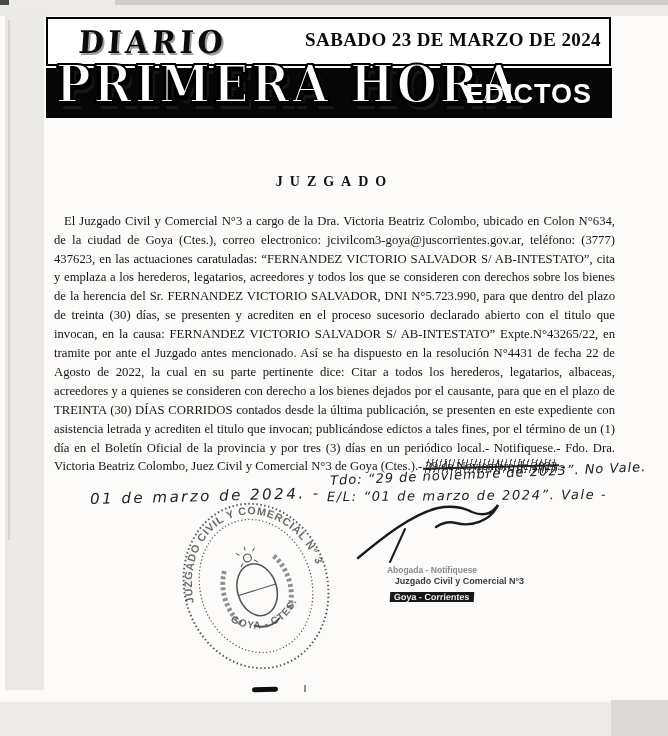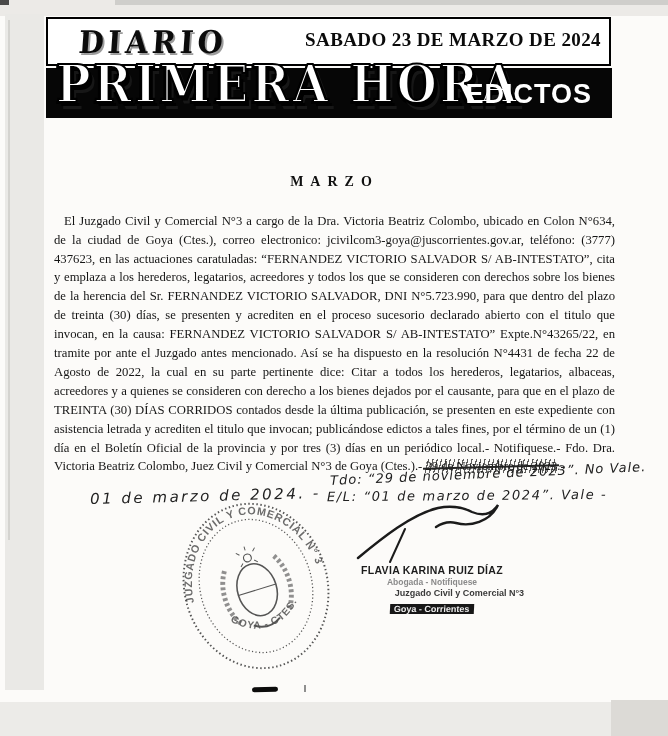--- a/index.html
+++ b/index.html
@@ -61,21 +61,21 @@
   <div class="bottom-strip"></div>
   <div class="br-patch"></div>
 
   <div class="masthead-box"></div>
   <div class="black-band"></div>
   <div class="diario">DIARIO</div>
   <div class="header-date">SABADO 23 DE MARZO DE 2024</div>
   <div class="primera-hora">PRIMERA HORA</div>
   <div class="edictos">EDICTOS</div>
 
-  <div class="edicto-title">MARZO</div>
+  <div class="edicto-title">JUZGADO</div>
   <p class="notice-body" id="notice-body"><span class="seg-normal">El Juzgado Civil y Comercial N°3 a cargo de la Dra. Victoria Beatriz Colombo, ubicado en Colon N°634,  de la ciudad de Goya (Ctes.), correo electronico: jcivilcom3-goya@juscorrientes.gov.ar, teléfono: (3777) 437623, en las actuaciones caratuladas: “FERNANDEZ VICTORIO SALVADOR S/ AB-INTESTATO”, cita y emplaza a los herederos, legatarios, acreedores y todos los que se consideren con derechos sobre los bienes de la herencia del Sr. FERNANDEZ VICTORIO SALVADOR, DNI N°5.723.990, para que dentro del plazo de treinta (30) días, se presenten y acrediten en el proceso sucesorio declarado abierto con el titulo que invocan, en la causa: FERNANDEZ VICTORIO SALVADOR S/ AB-INTESTATO” Expte.N°43265/22, en tramite por ante el Juzgado antes mencionado. Así se ha dispuesto en la resolución N°4431 de fecha 22 de Agosto de 2022, la cual en su parte pertinente dice: </span><span class="seg-italic">Citar a todos los herederos, legatarios, albaceas, acreedores y a quienes se consideren con derecho a los bienes dejados por el causante, para que en el plazo de TREINTA (30) DÍAS CORRIDOS contados desde la última publicación, se presenten en este expediente con asistencia letrada y acrediten el titulo que invocan; publicándose edictos a tales fines, por el término de un (1) día en el Boletín Oficial de la provincia y por tres (3) días en un periódico local.- Notifiquese.- </span><span class="seg-normal">Fdo. Dra. Victoria Beatriz Colombo, Juez Civil y Comercial N°3 de Goya (Ctes.).- </span><span class="seg-struck">29 de Noviembre de 2023</span><span class="seg-normal">.-</span></p>
 
   <div class="hand hand-left-date">01 de marzo de 2024. -</div>
   <div class="hand hand-r1">Tdo: “29 de noviembre de 2023”. No Vale.</div>
   <div class="hand hand-r2">E/L: “01 de marzo de 2024”. Vale -</div>
 
   <svg class="seal" viewBox="0 0 160 180">
     <g transform="rotate(-17 80 90)">
       <g stroke="#3f3f3f" fill="none">
         <ellipse cx="80" cy="90" rx="73" ry="85" stroke-dasharray="1.5 2.6" stroke-width="2"></ellipse>
@@ -102,21 +102,20 @@
       </g>
     </g>
   </svg>
 
   <svg class="signature" viewBox="0 0 150 68">
     <path d="M 6 62 C 30 42 60 18 86 12 C 100 9 112 12 120 16 C 132 21 140 18 146 9 C 138 26 118 31 104 27 C 96 25 90 27 84 31" stroke="#1b1b1b" stroke-width="2.4" fill="none" stroke-linecap="round"></path>
     <path d="M 38 66 L 53 33" stroke="#1b1b1b" stroke-width="2" stroke-linecap="round"></path>
   </svg>
 
   <div class="clerk-stamp">
-    <div class="clerk-l1">FLAVIA KARINA RUIZ DÍAZ</div>
     <div class="clerk-l2">Abogada - Notifiquese</div>
     <div class="clerk-l3">Juzgado Civil y Comercial N°3</div>
     <div><span class="clerk-l4">Goya - Corrientes</span></div>
   </div>
 
   <div class="dash-mark"></div>
   <div class="tick-mark"></div>
 
 </div>
 

